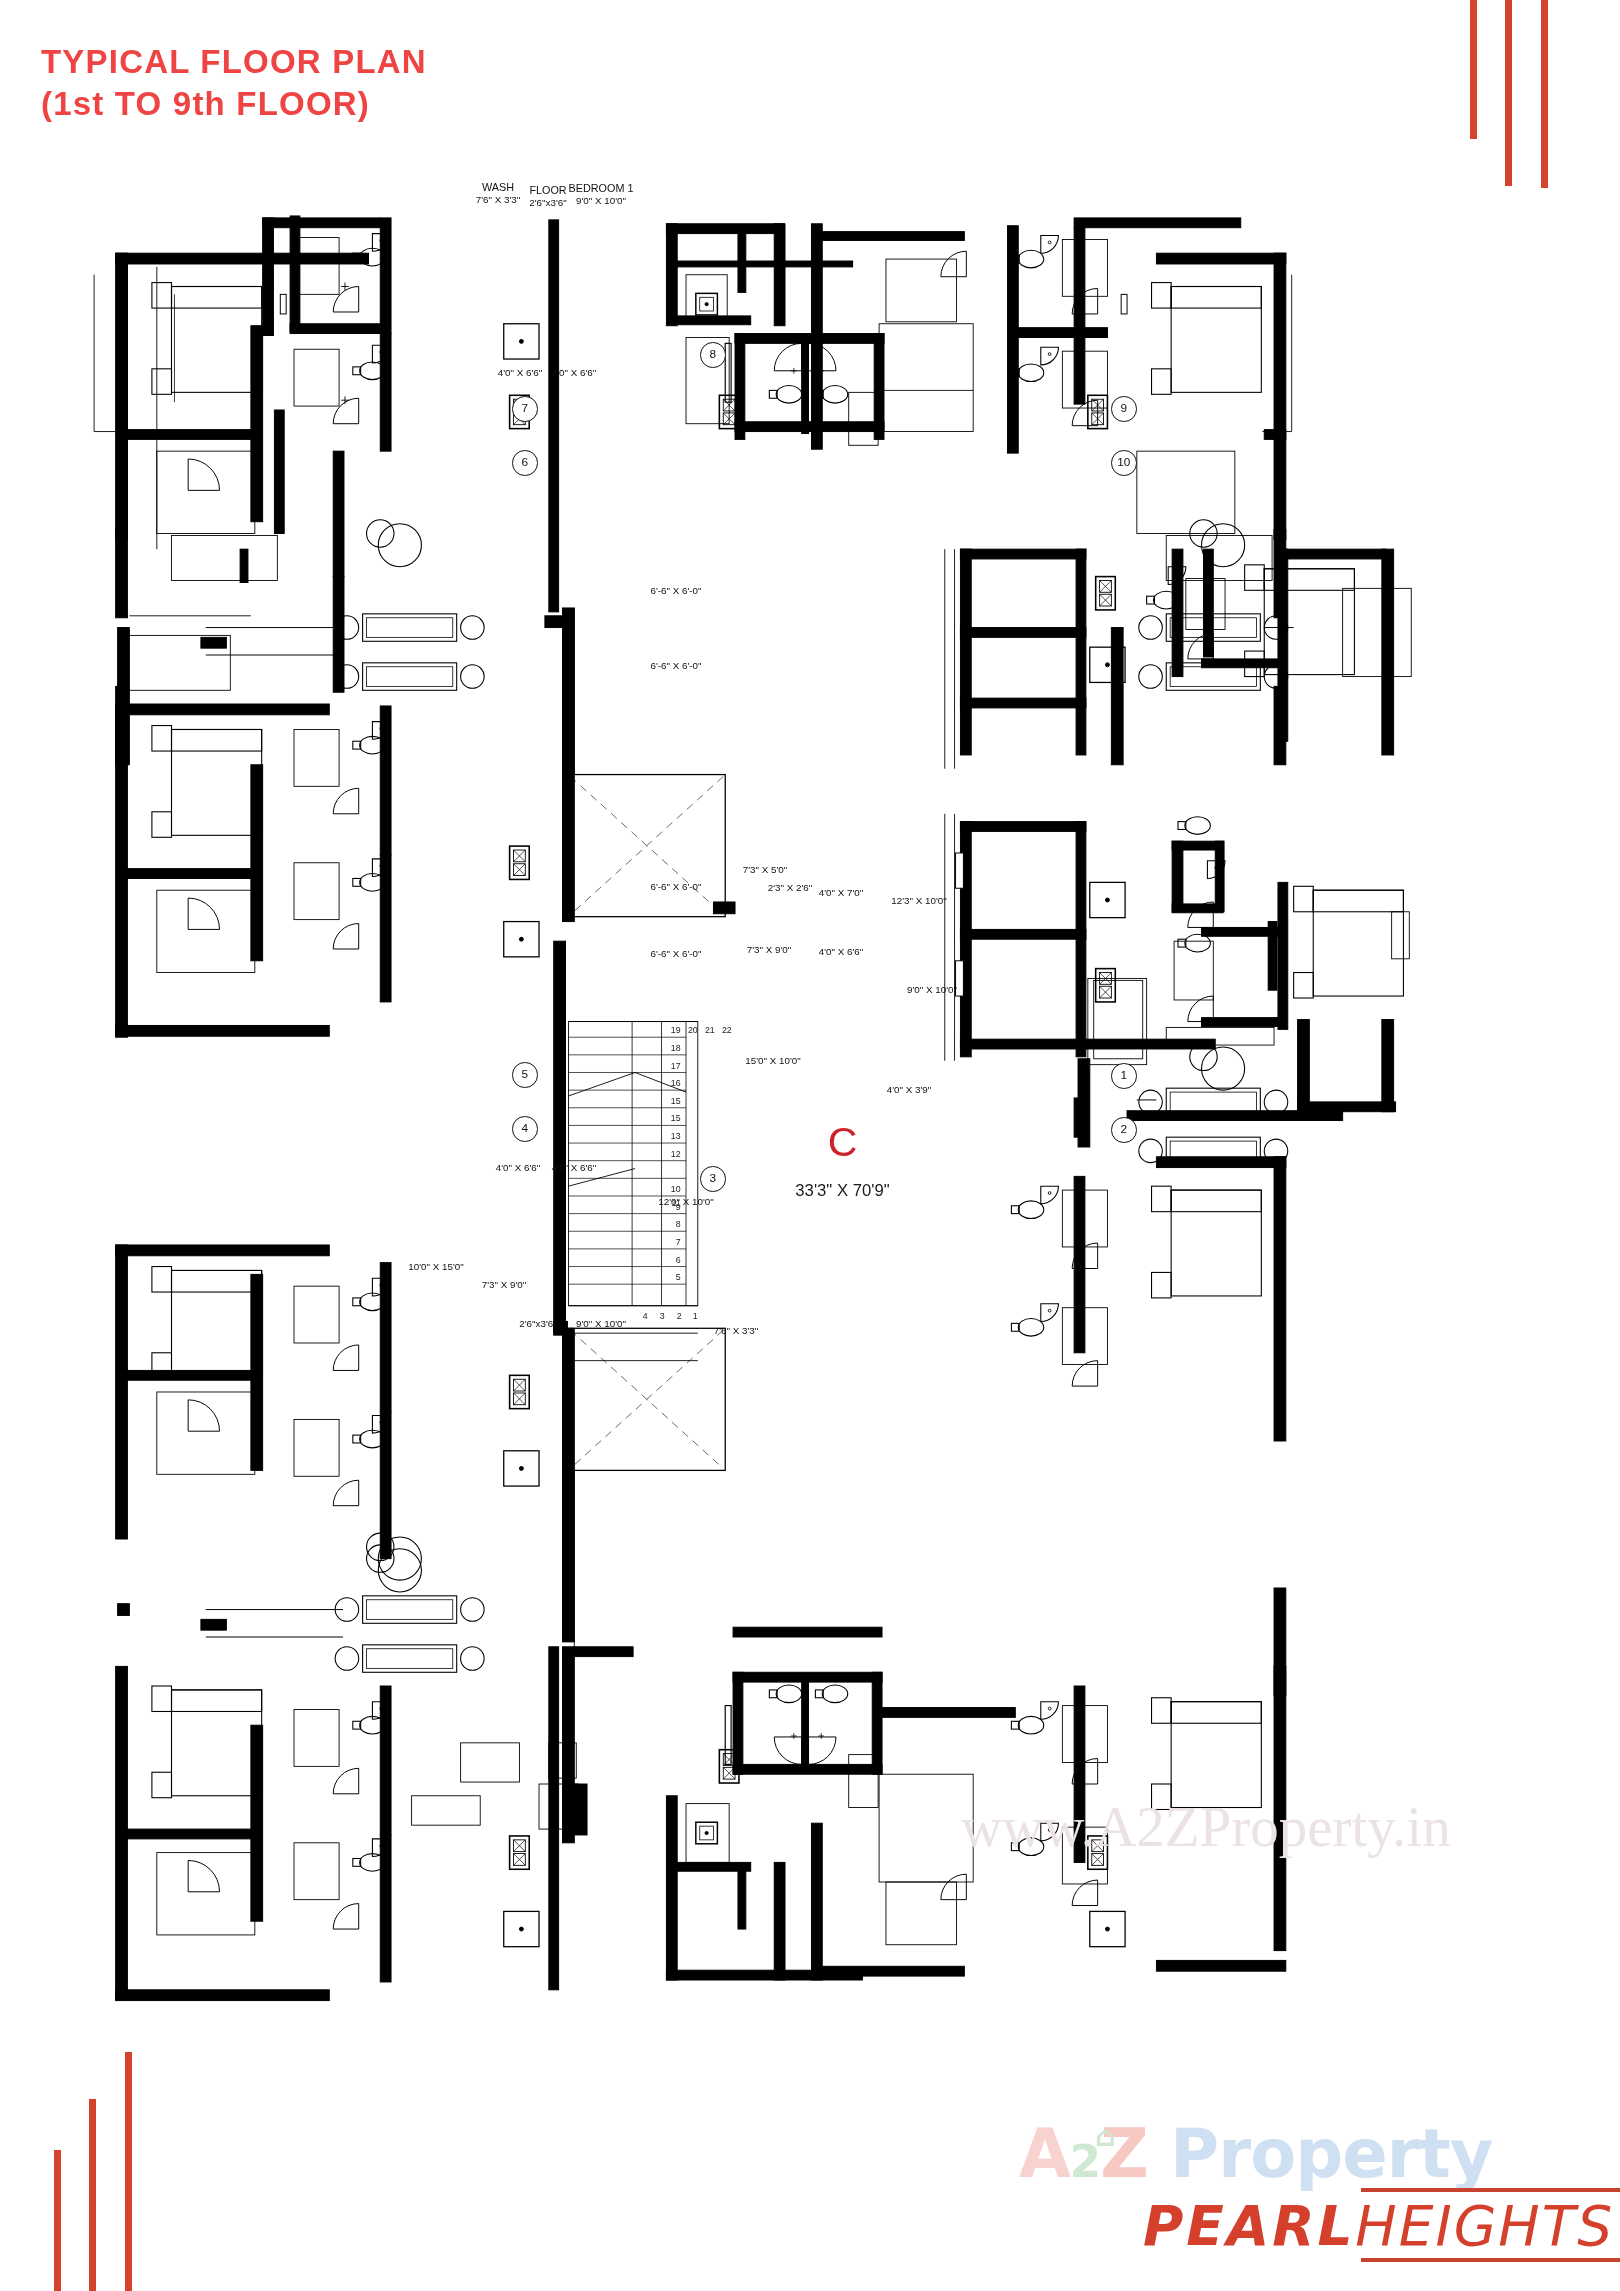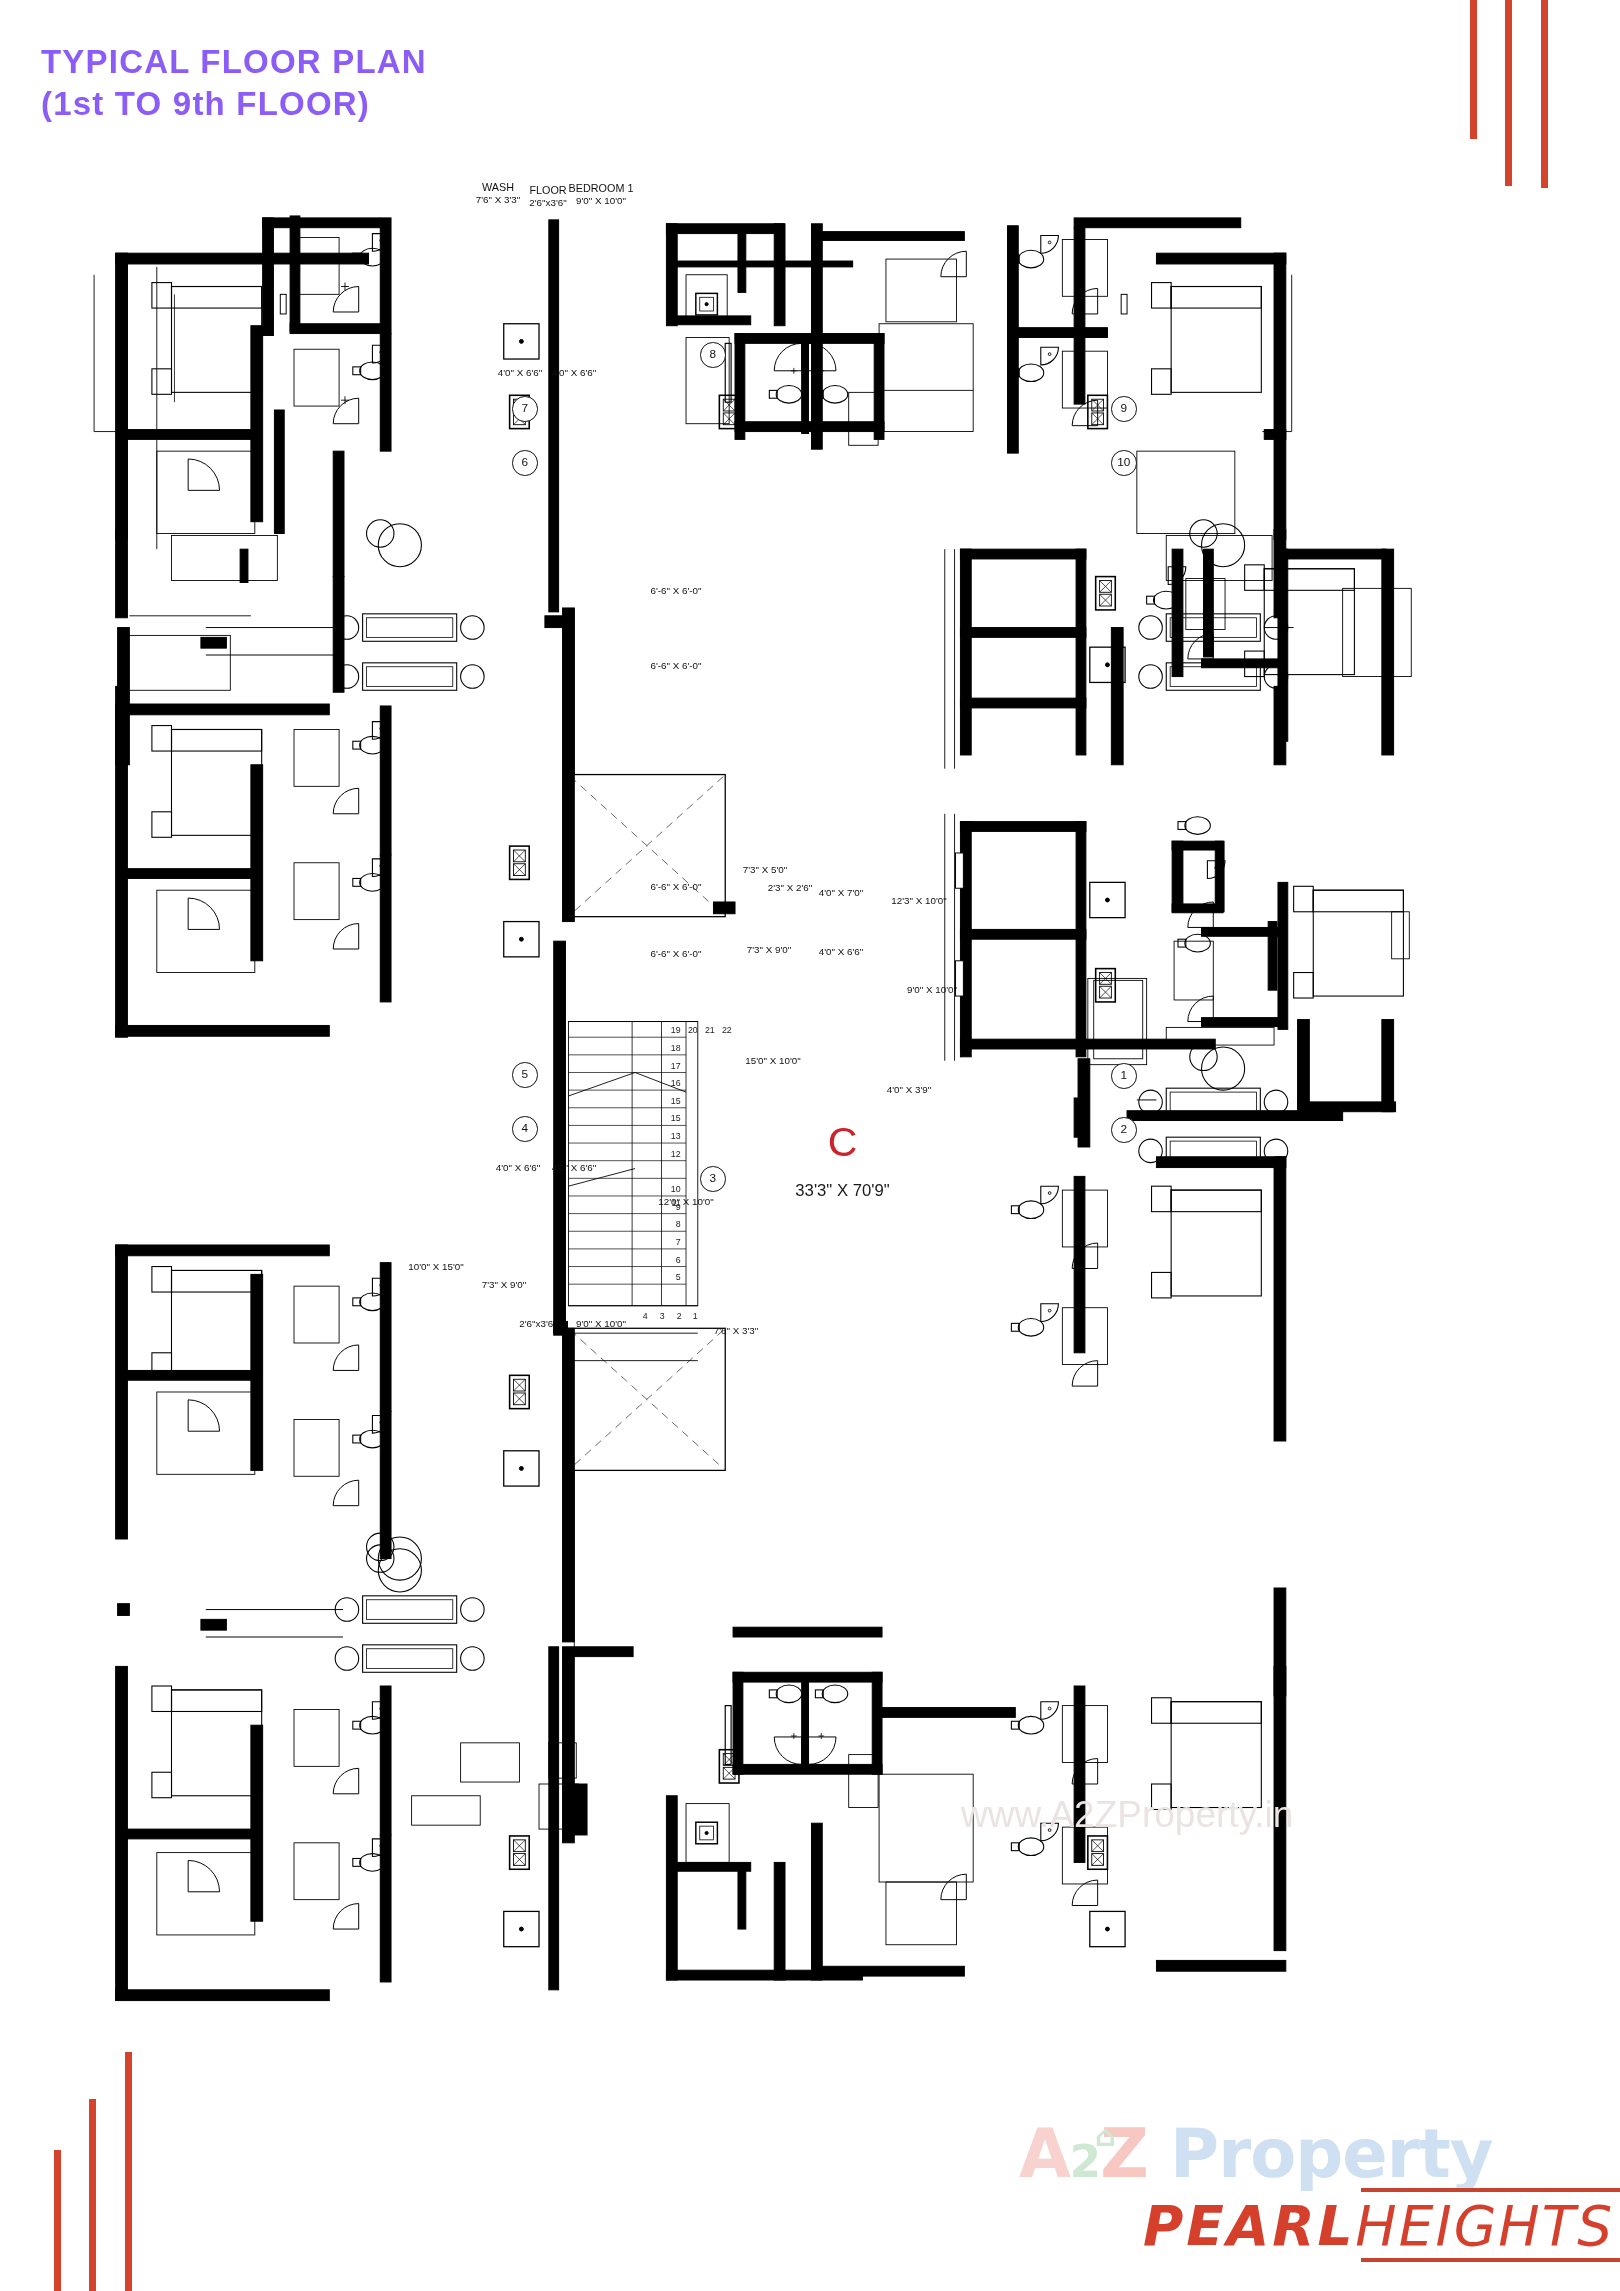--- a/index.html
+++ b/index.html
@@ -18,21 +18,21 @@
   }
 
   
   #title-block {
     position: absolute;
     left: 41px;
     top: 41px;
     z-index: 40;
   }
   #title-block .tline {
-    color: #8b5cf6;
+    color: #ef4444;
     font-weight: bold;
     font-size: 33px;
     letter-spacing: 1.2px;
     line-height: 1.28;
     white-space: nowrap;
   }
 
   
   .rule-group { position: absolute; z-index: 35; }
   .rule {
@@ -48,23 +48,23 @@
     width: 1620px;
     height: 2292px;
     z-index: 10;
   }
 
   
   #watermark {
     position: absolute;
     left: 961px;
     top: 1794px;
-    font-size: 37px;
+    font-size: 57px;
     color: #ebe3e1;
-    font-family: Liberation Sans, sans-serif;
+    font-family: Liberation Serif, serif;
     z-index: 12;
     white-space: nowrap;
     pointer-events: none;
   }
 
   
   #logo-a2z {
     position: absolute;
     left: 1019px;
     top: 2115px;

